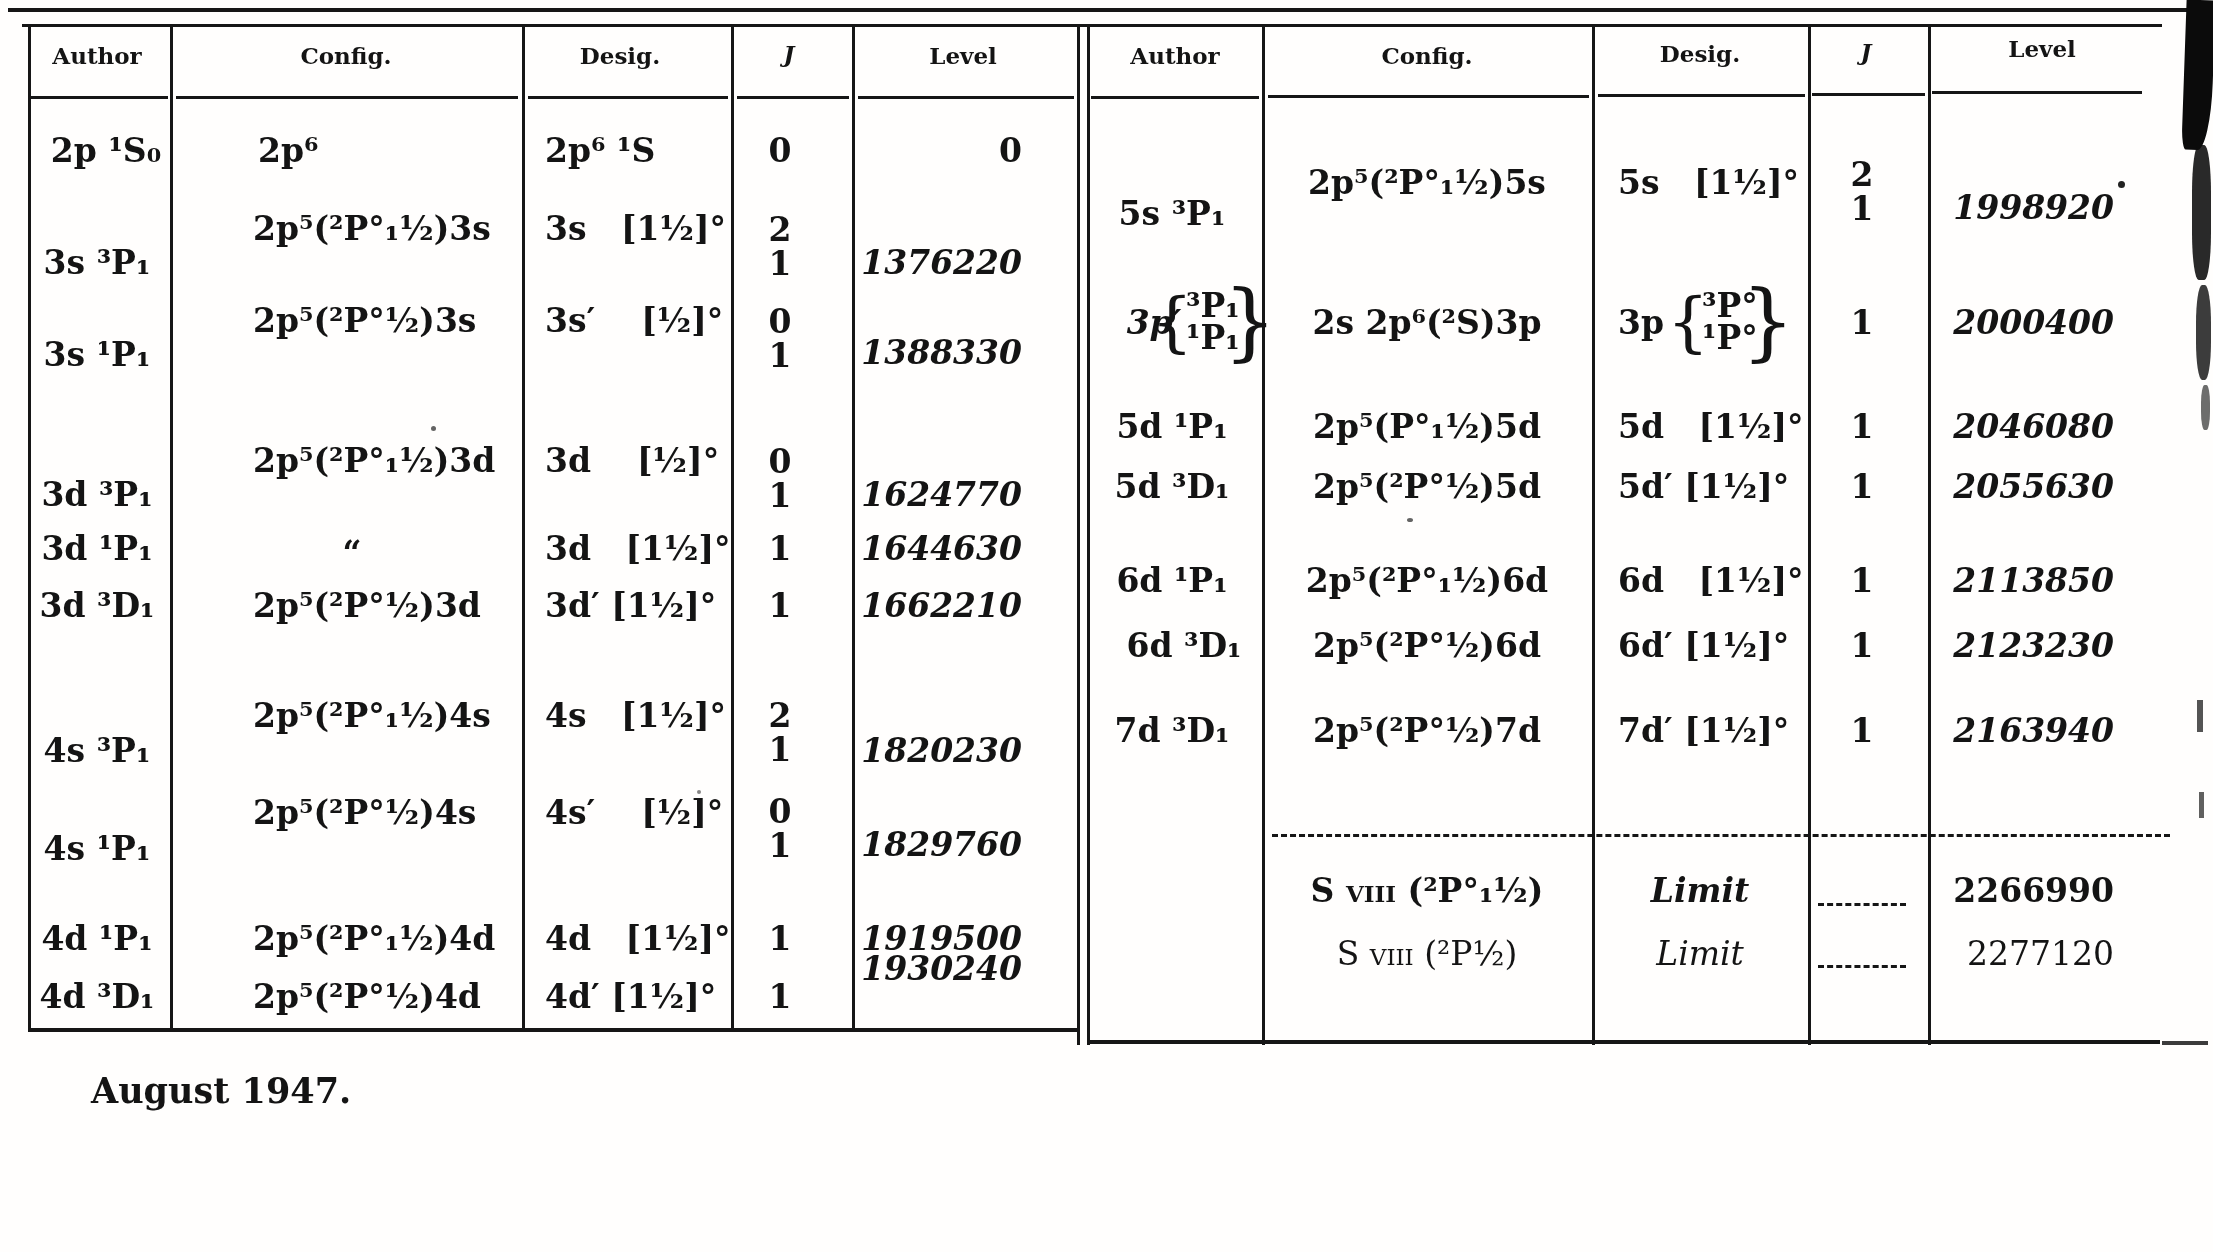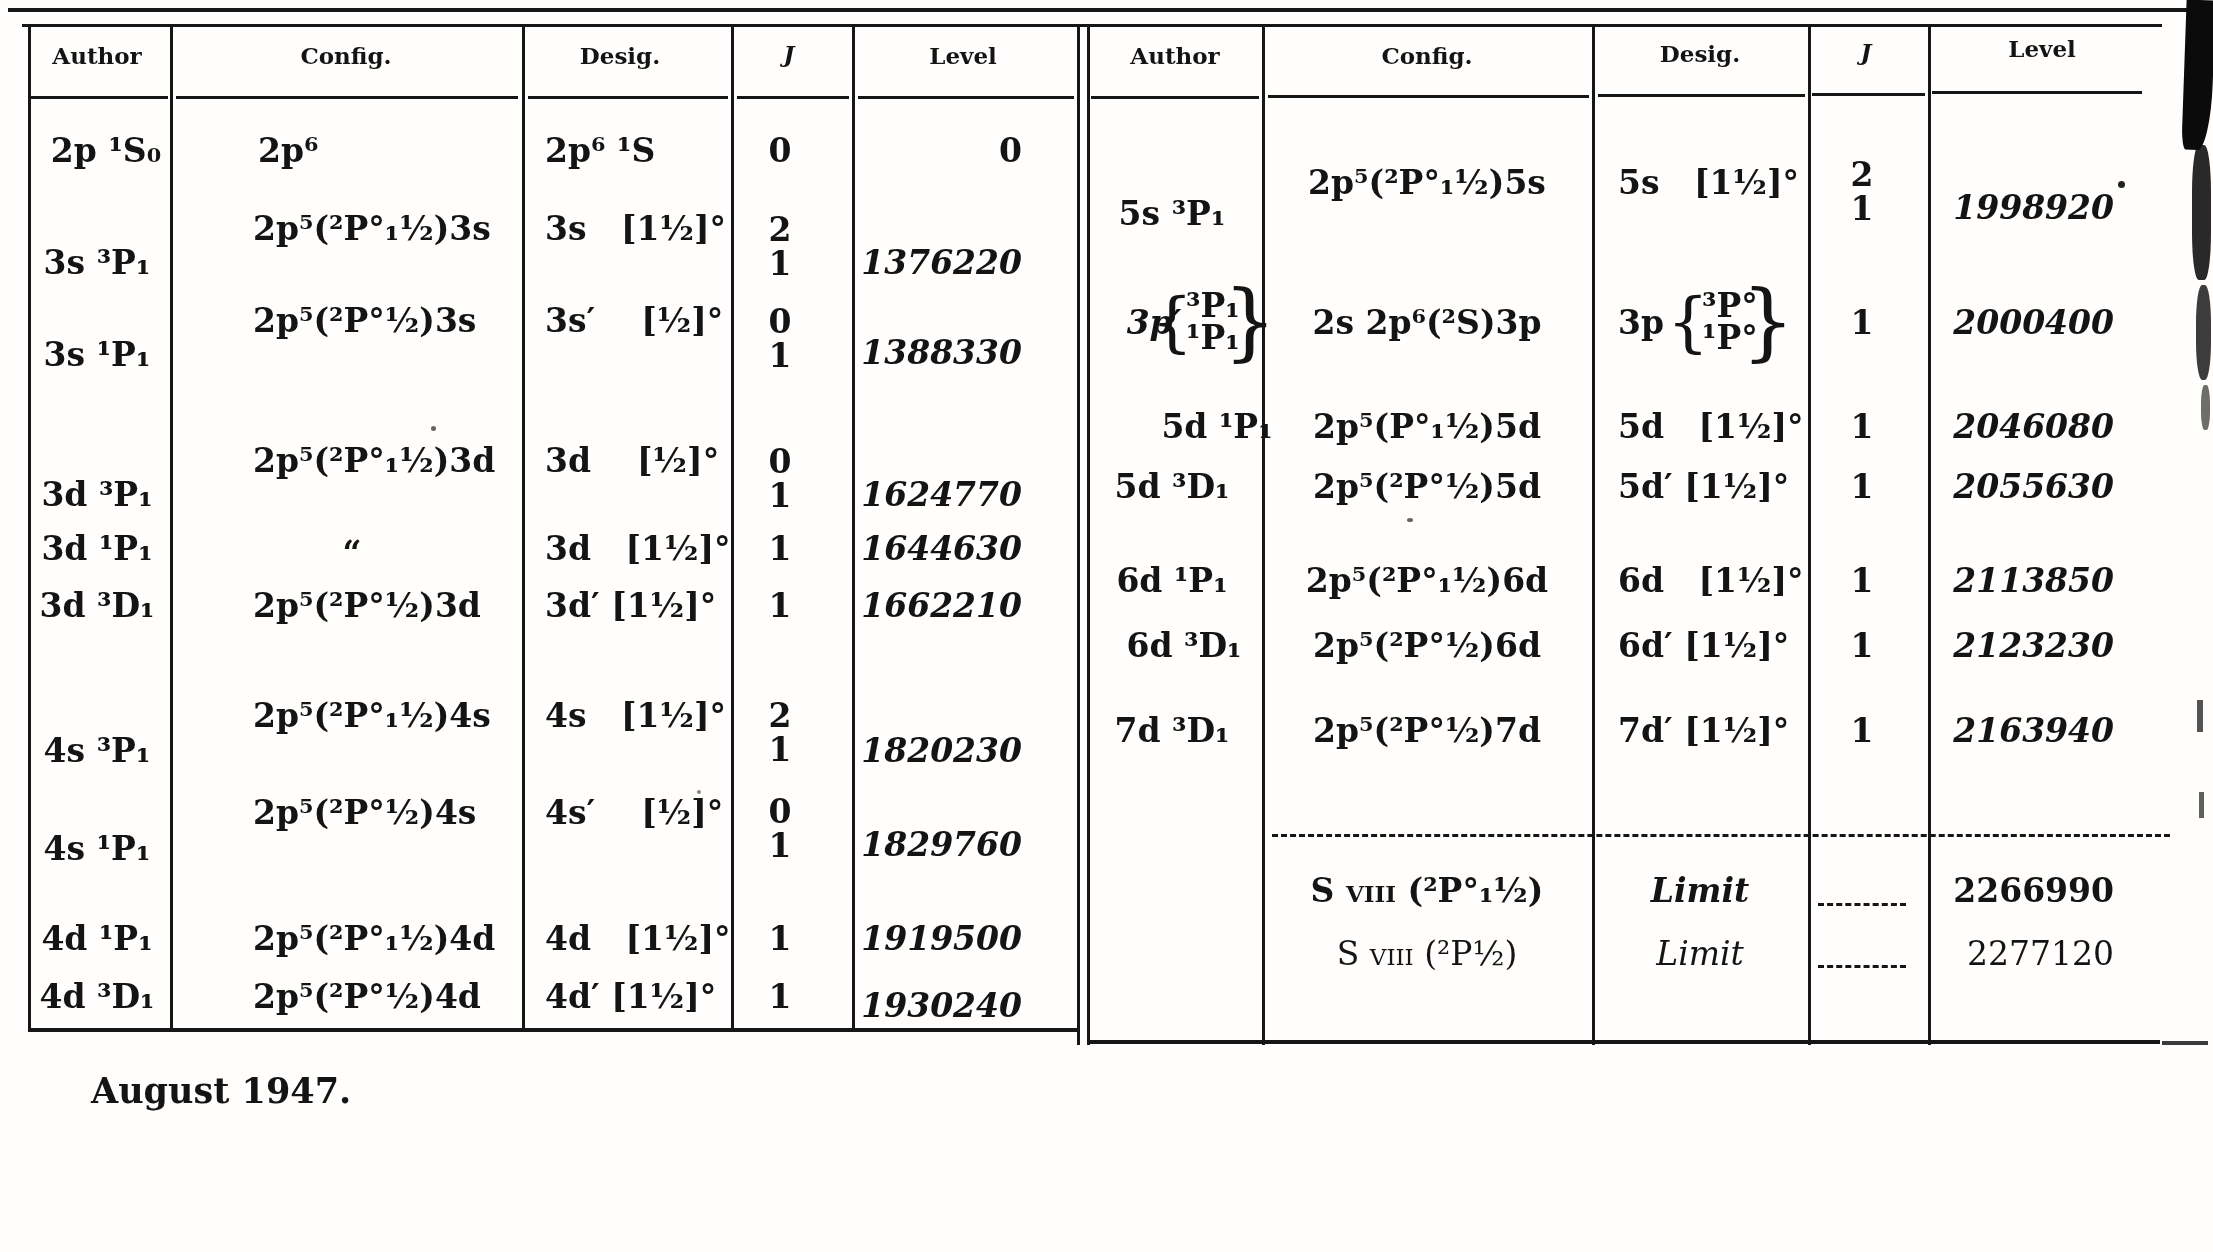--- a/index.html
+++ b/index.html
@@ -120,21 +120,21 @@
     <div class="t c" style="left:97px;top:938px;">4d ¹P₁</div>
     <div class="t ll" style="left:253px;top:938px;">2p⁵(²P°₁½)4d</div>
     <div class="t ll" style="left:545px;top:938px;">4d   [1½]°</div>
     <div class="t c" style="left:780px;top:938px;">1</div>
     <div class="t rr lvl" style="left:1022px;top:938px;">1919500</div>
 
     <div class="t c" style="left:97px;top:996px;">4d ³D₁</div>
     <div class="t ll" style="left:253px;top:996px;">2p⁵(²P°½)4d</div>
     <div class="t ll" style="left:545px;top:996px;">4d′ [1½]°</div>
     <div class="t c" style="left:780px;top:996px;">1</div>
-    <div class="t rr lvl" style="left:1022px;top:1005px;text-align:center;">1930240</div>
+    <div class="t rr lvl" style="left:1022px;top:968px;text-align:center;">1930240</div>
   </div>
 
   <div>
     <div class="t c hd" style="left:1175px;top:55px;">Author</div>
     <div class="t c hd" style="left:1427px;top:55px;">Config.</div>
     <div class="t c hd" style="left:1700px;top:53px;">Desig.</div>
     <div class="t c hd it" style="left:1866px;top:51px;">J</div>
     <div class="t c hd" style="left:2042px;top:48px;">Level</div>
 
     <div class="t c" style="left:1172px;top:213px;">5s ³P₁</div>
@@ -148,21 +148,21 @@
     <div class="t ll stack2s" style="left:1186px;top:322px;"><span>³P₁</span><span>¹P₁</span></div>
     <div class="t c bigbrace" style="left:1250px;top:322px;">}</div>
     <div class="t c" style="left:1427px;top:322px;">2s 2p⁶(²S)3p</div>
     <div class="t ll" style="left:1618px;top:322px;">3p</div>
     <div class="t c brace" style="left:1688px;top:322px;">{</div>
     <div class="t ll stack2s" style="left:1702px;top:322px;"><span>³P°</span><span>¹P°</span></div>
     <div class="t c bigbrace" style="left:1768px;top:322px;">}</div>
     <div class="t c" style="left:1862px;top:322px;">1</div>
     <div class="t rr lvl" style="left:2114px;top:322px;">2000400</div>
 
-    <div class="t c" style="left:1172px;top:426px;margin-left:45px;">5d ¹P₁</div>
+    <div class="t c" style="left:1172px;top:426px;">5d ¹P₁</div>
     <div class="t c" style="left:1427px;top:426px;">2p⁵(P°₁½)5d</div>
     <div class="t ll" style="left:1618px;top:426px;">5d   [1½]°</div>
     <div class="t c" style="left:1862px;top:426px;">1</div>
     <div class="t rr lvl" style="left:2114px;top:426px;">2046080</div>
 
     <div class="t c" style="left:1172px;top:486px;">5d ³D₁</div>
     <div class="t c" style="left:1427px;top:486px;">2p⁵(²P°½)5d</div>
     <div class="t ll" style="left:1618px;top:486px;">5d′ [1½]°</div>
     <div class="t c" style="left:1862px;top:486px;">1</div>
     <div class="t rr lvl" style="left:2114px;top:486px;">2055630</div>

